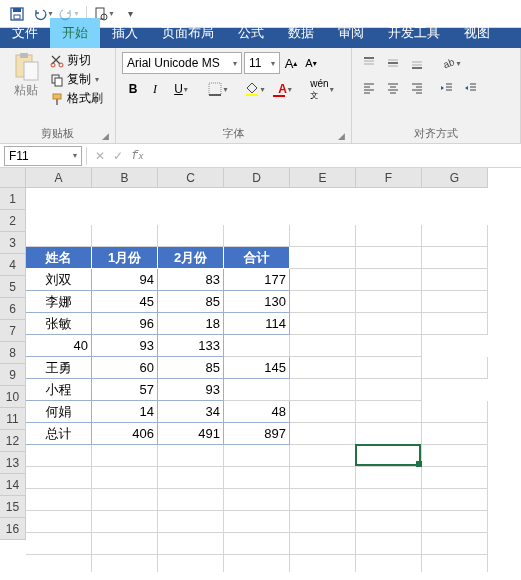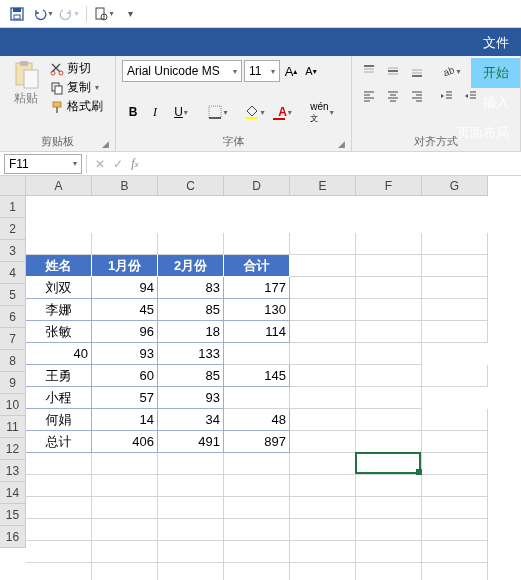--- a/index.html
+++ b/index.html
@@ -3,51 +3,51 @@
 <meta charset="utf-8">
 <style>
   * { box-sizing: border-box; margin: 0; padding: 0; }
   body { font-family: "Microsoft YaHei", Arial, sans-serif; font-size: 12px; background: #fff; overflow: hidden; width: 521px; height: 580px; }
   
   .qat { background: #fff; height: 28px; display: flex; align-items: center; padding: 0 6px; gap: 4px; border-bottom: 1px solid #d4d4d4; }
   .qat .icon-btn { width: 22px; height: 22px; display: flex; align-items: center; justify-content: center; cursor: pointer; }
   .qat .sep { width: 1px; height: 16px; background: #d4d4d4; margin: 0 2px; }
   .dd-arrow { font-size: 8px; color: #666; margin-left: 1px; }
   
-  .tabs { background: #2a579a; height: 28px; display: flex; align-items: flex-end; padding-left: 0; flex-direction: column; }
+  .tabs { background: #2a579a; height: 20px; display: flex; align-items: flex-end; padding-left: 0; }
   .tab { color: #fff; padding: 6px 12px; font-size: 13px; cursor: pointer; }
   .tab.active { background: #7dd3fc; color: #217346; }
   
   .ribbon { background: #f1f1f1; height: 96px; display: flex; border-bottom: 1px solid #d4d4d4; }
   .ribbon-group { border-right: 1px solid #d4d4d4; padding: 4px 6px 2px 6px; display: flex; flex-direction: column; justify-content: space-between; }
   .ribbon-group .group-body { display: flex; gap: 4px; flex: 1; }
   .ribbon-group .group-label { text-align: center; font-size: 11px; color: #666; padding-top: 2px; position: relative; }
   .group-label .dlg { position: absolute; right: 0; bottom: 0; font-size: 9px; color: #888; cursor: pointer; }
   
   .paste-col { display: flex; flex-direction: column; align-items: center; width: 40px; }
   .paste-icon { width: 28px; height: 30px; }
   .clip-btns { display: flex; flex-direction: column; gap: 2px; font-size: 12px; }
   .clip-btn { display: flex; align-items: center; gap: 3px; cursor: pointer; }
   .mini-icon { width: 14px; height: 14px; display: inline-flex; align-items: center; justify-content: center; }
   
-  .font-group .group-body { flex-direction: column; gap: 19px; }
+  .font-group .group-body { flex-direction: column; gap: 4px; }
   .font-row { display: flex; align-items: center; gap: 2px; }
   .font-name { width: 120px; height: 22px; border: 1px solid #ababab; background: #fff; padding: 0 4px; font-size: 12px; display: flex; align-items: center; justify-content: space-between; }
   .font-size { width: 36px; height: 22px; border: 1px solid #ababab; background: #fff; padding: 0 4px; font-size: 12px; display: flex; align-items: center; justify-content: space-between; }
   .fs-btn { width: 18px; height: 22px; border: 1px solid transparent; display: flex; align-items: center; justify-content: center; cursor: pointer; font-size: 11px; }
   .biu { display: flex; gap: 0; }
   .btn-sq { width: 22px; height: 22px; display: flex; align-items: center; justify-content: center; cursor: pointer; border: 1px solid transparent; }
   .combo-sq { width: 30px; height: 22px; display: flex; align-items: center; justify-content: center; cursor: pointer; border: 1px solid transparent; }
   
   .align-group .group-body { flex-direction: column; gap: 3px; }
   
   .fbar { height: 24px; display: flex; align-items: center; border-bottom: 1px solid #d4d4d4; background: #fff; }
   .namebox { width: 78px; height: 20px; border: 1px solid #ababab; margin: 0 4px; padding: 0 4px; display: flex; align-items: center; justify-content: space-between; font-size: 12px; }
   .fx-btns { display: flex; align-items: center; gap: 8px; padding: 0 8px; color: #b0b0b0; }
-  .fx-label { font-style: italic; color: #888; font-family: Liberation Serif, serif; }
+  .fx-label { font-style: italic; color: #888; font-family: Liberation Mono, monospace; }
   .formula-input { flex: 1; height: 20px; border: none; padding: 0 4px; font-size: 12px; }
   
   .sheet-wrap { display: flex; height: calc(580px - 28px - 28px - 96px - 24px); overflow: hidden; }
   .corner { width: 26px; height: 20px; background: #e6e6e6; border-right: 1px solid #ccc; border-bottom: 1px solid #ccc; }
   .col-headers { display: flex; height: 20px; }
   .col-h { width: 66px; background: #e6e6e6; border-right: 1px solid #ccc; border-bottom: 1px solid #ccc; text-align: center; line-height: 20px; font-size: 12px; color: #444; }
   .grid-area { display: flex; }
   .row-headers { display: flex; flex-direction: column; }
   .row-h { width: 26px; height: 22px; background: #e6e6e6; border-right: 1px solid #ccc; border-bottom: 1px solid #ccc; text-align: center; line-height: 22px; font-size: 12px; color: #444; }
   .cells { position: relative; margin-top: 37px; }
@@ -101,22 +101,22 @@
 </div>
 
 <div class="tabs" id="tabs">
     <div class="tab">文件</div>
     <div class="tab active">开始</div>
     <div class="tab">插入</div>
     <div class="tab">页面布局</div>
     <div class="tab">公式</div>
     <div class="tab">数据</div>
     <div class="tab">审阅</div>
+    <div class="tab">开发工具</div>
     <div class="tab">视图</div>
-    <div class="tab">开发工具</div>
   </div>
 
 <div class="ribbon">
   <div class="ribbon-group" style="width:116px">
     <div class="group-body">
       <div class="paste-col">
         <span class="paste-icon" style="opacity:.5">
             <svg width="28" height="30">
               <rect x="4" y="3" width="16" height="22" fill="#f4d27a" stroke="#b58b2e"></rect>
               <rect x="8" y="1" width="8" height="5" rx="1" fill="#888"></rect>

